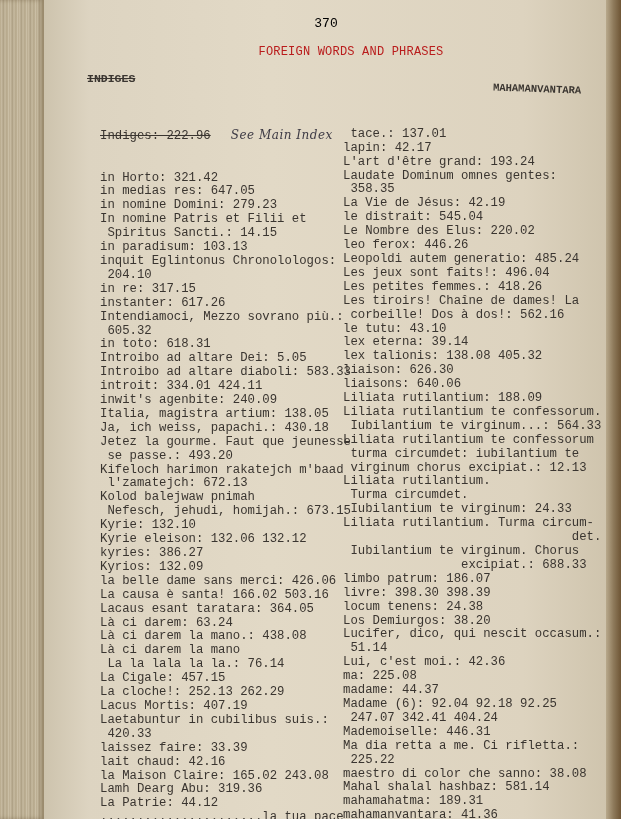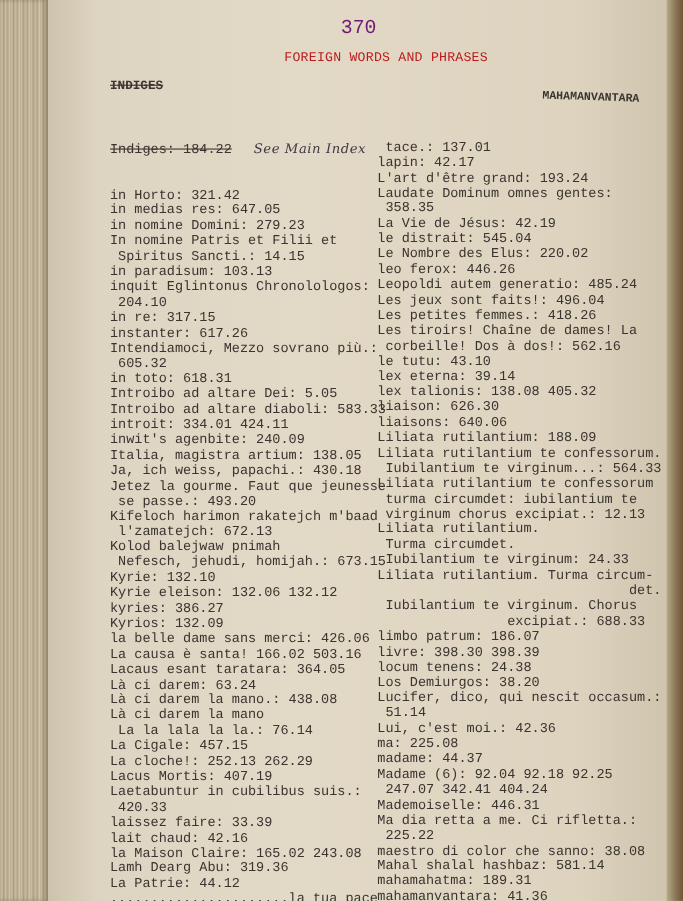--- a/index.html
+++ b/index.html
@@ -17,28 +17,28 @@
     .page {
       position: absolute; left: 44px; top: 0; width: 564px; height: 819px;
       background: linear-gradient(90deg, #cdc3ad 0%, #ddd4c1 8%, #e2d9c6 40%, #ddd3bf 85%, #cfc4ad 100%);
     }
     .right-edge {
       position: absolute; left: 606px; top: 0; width: 15px; height: 819px;
       background: linear-gradient(90deg, #b8a98c, #8e7a5b 50%, #6e5535);
     }
     .page-number {
       position: absolute; left: 0; width: 564px; top: 16px; text-align: center;
-      font-size: 18px; color: #701a75; left: 44px; width: 564px;
+      font-size: 13px; color: #000000; left: 44px; width: 564px;
     }
     .section-title {
       position: absolute; top: 45px; left: 44px; width: 564px; text-align: center;
       font-size: 12px; color: #b91c1c; letter-spacing: 0.2px; padding-left: 25px;
     }
     .guide-left {
-      position: absolute; top: 72px; left: 100px; font-size: 11.5px; color: #3b3631;
+      position: absolute; top: 72px; left: 87px; font-size: 11.5px; color: #3b3631;
       text-decoration: line-through; font-weight: bold;
     }
     .guide-right {
       position: absolute; top: 83px; left: 493px; font-size: 10.5px; color: #3b3631;
       transform: rotate(2deg); font-weight: bold;
     }
     .col {
       position: absolute; font-size: 12.3px; line-height: 13.9px; color: #3a3530;
       white-space: pre;
     }
@@ -57,19 +57,19 @@
 <div class="gutter"></div>
 <div class="page"></div>
 <div class="right-edge"></div>
 
 <div class="page-number">370</div>
 <div class="section-title">FOREIGN WORDS AND PHRASES</div>
 <div class="guide-left">INDIGES</div>
 <div class="guide-right">MAHAMANVANTARA</div>
 
 <div class="col col-left">
-  <span class="entry"><span class="struck">Indiges: 184.22</span><span class="handwriting">See Main Index</span></span>
+  <span class="entry"><span class="struck">Indiges: 222.96</span><span class="handwriting">See Main Index</span></span>
   <div id="left-lines"><span class="entry">in Horto: 321.42</span><span class="entry">in medias res: 647.05</span><span class="entry">in nomine Domini: 279.23</span><span class="entry">In nomine Patris et Filii et</span><span class="entry"> Spiritus Sancti.: 14.15</span><span class="entry">in paradisum: 103.13</span><span class="entry">inquit Eglintonus Chronolologos:</span><span class="entry"> 204.10</span><span class="entry">in re: 317.15</span><span class="entry">instanter: 617.26</span><span class="entry">Intendiamoci, Mezzo sovrano più.:</span><span class="entry"> 605.32</span><span class="entry">in toto: 618.31</span><span class="entry">Introibo ad altare Dei: 5.05</span><span class="entry">Introibo ad altare diaboli: 583.33</span><span class="entry">introit: 334.01 424.11</span><span class="entry">inwit's agenbite: 240.09</span><span class="entry">Italia, magistra artium: 138.05</span><span class="entry">Ja, ich weiss, papachi.: 430.18</span><span class="entry">Jetez la gourme. Faut que jeunesse</span><span class="entry"> se passe.: 493.20</span><span class="entry">Kifeloch harimon rakatejch m'baad</span><span class="entry"> l'zamatejch: 672.13</span><span class="entry">Kolod balejwaw pnimah</span><span class="entry"> Nefesch, jehudi, homijah.: 673.15</span><span class="entry">Kyrie: 132.10</span><span class="entry">Kyrie eleison: 132.06 132.12</span><span class="entry">kyries: 386.27</span><span class="entry">Kyrios: 132.09</span><span class="entry">la belle dame sans merci: 426.06</span><span class="entry">La causa è santa! 166.02 503.16</span><span class="entry">Lacaus esant taratara: 364.05</span><span class="entry">Là ci darem: 63.24</span><span class="entry">Là ci darem la mano.: 438.08</span><span class="entry">Là ci darem la mano</span><span class="entry"> La la lala la la.: 76.14</span><span class="entry">La Cigale: 457.15</span><span class="entry">La cloche!: 252.13 262.29</span><span class="entry">Lacus Mortis: 407.19</span><span class="entry">Laetabuntur in cubilibus suis.:</span><span class="entry"> 420.33</span><span class="entry">laissez faire: 33.39</span><span class="entry">lait chaud: 42.16</span><span class="entry">la Maison Claire: 165.02 243.08</span><span class="entry">Lamh Dearg Abu: 319.36</span><span class="entry">La Patrie: 44.12</span><span class="entry">......................la tua pace</span></div>
 </div>
 
 <div class="col col-right">
   <div id="right-lines"><span class="entry"> tace.: 137.01</span><span class="entry">lapin: 42.17</span><span class="entry">L'art d'être grand: 193.24</span><span class="entry">Laudate Dominum omnes gentes:</span><span class="entry"> 358.35</span><span class="entry">La Vie de Jésus: 42.19</span><span class="entry">le distrait: 545.04</span><span class="entry">Le Nombre des Elus: 220.02</span><span class="entry">leo ferox: 446.26</span><span class="entry">Leopoldi autem generatio: 485.24</span><span class="entry">Les jeux sont faits!: 496.04</span><span class="entry">Les petites femmes.: 418.26</span><span class="entry">Les tiroirs! Chaîne de dames! La</span><span class="entry"> corbeille! Dos à dos!: 562.16</span><span class="entry">le tutu: 43.10</span><span class="entry">lex eterna: 39.14</span><span class="entry">lex talionis: 138.08 405.32</span><span class="entry">liaison: 626.30</span><span class="entry">liaisons: 640.06</span><span class="entry">Liliata rutilantium: 188.09</span><span class="entry">Liliata rutilantium te confessorum.</span><span class="entry"> Iubilantium te virginum...: 564.33</span><span class="entry">Liliata rutilantium te confessorum</span><span class="entry"> turma circumdet: iubilantium te</span><span class="entry"> virginum chorus excipiat.: 12.13</span><span class="entry">Liliata rutilantium.</span><span class="entry"> Turma circumdet.</span><span class="entry"> Iubilantium te virginum: 24.33</span><span class="entry">Liliata rutilantium. Turma circum-</span><span class="entry">                               det.</span><span class="entry"> Iubilantium te virginum. Chorus</span><span class="entry">                excipiat.: 688.33</span><span class="entry">limbo patrum: 186.07</span><span class="entry">livre: 398.30 398.39</span><span class="entry">locum tenens: 24.38</span><span class="entry">Los Demiurgos: 38.20</span><span class="entry">Lucifer, dico, qui nescit occasum.:</span><span class="entry"> 51.14</span><span class="entry">Lui, c'est moi.: 42.36</span><span class="entry">ma: 225.08</span><span class="entry">madame: 44.37</span><span class="entry">Madame (6): 92.04 92.18 92.25</span><span class="entry"> 247.07 342.41 404.24</span><span class="entry">Mademoiselle: 446.31</span><span class="entry">Ma dia retta a me. Ci rifletta.:</span><span class="entry"> 225.22</span><span class="entry">maestro di color che sanno: 38.08</span><span class="entry">Mahal shalal hashbaz: 581.14</span><span class="entry">mahamahatma: 189.31</span><span class="entry">mahamanvantara: 41.36</span></div>
 </div>
 
 </body></html>

